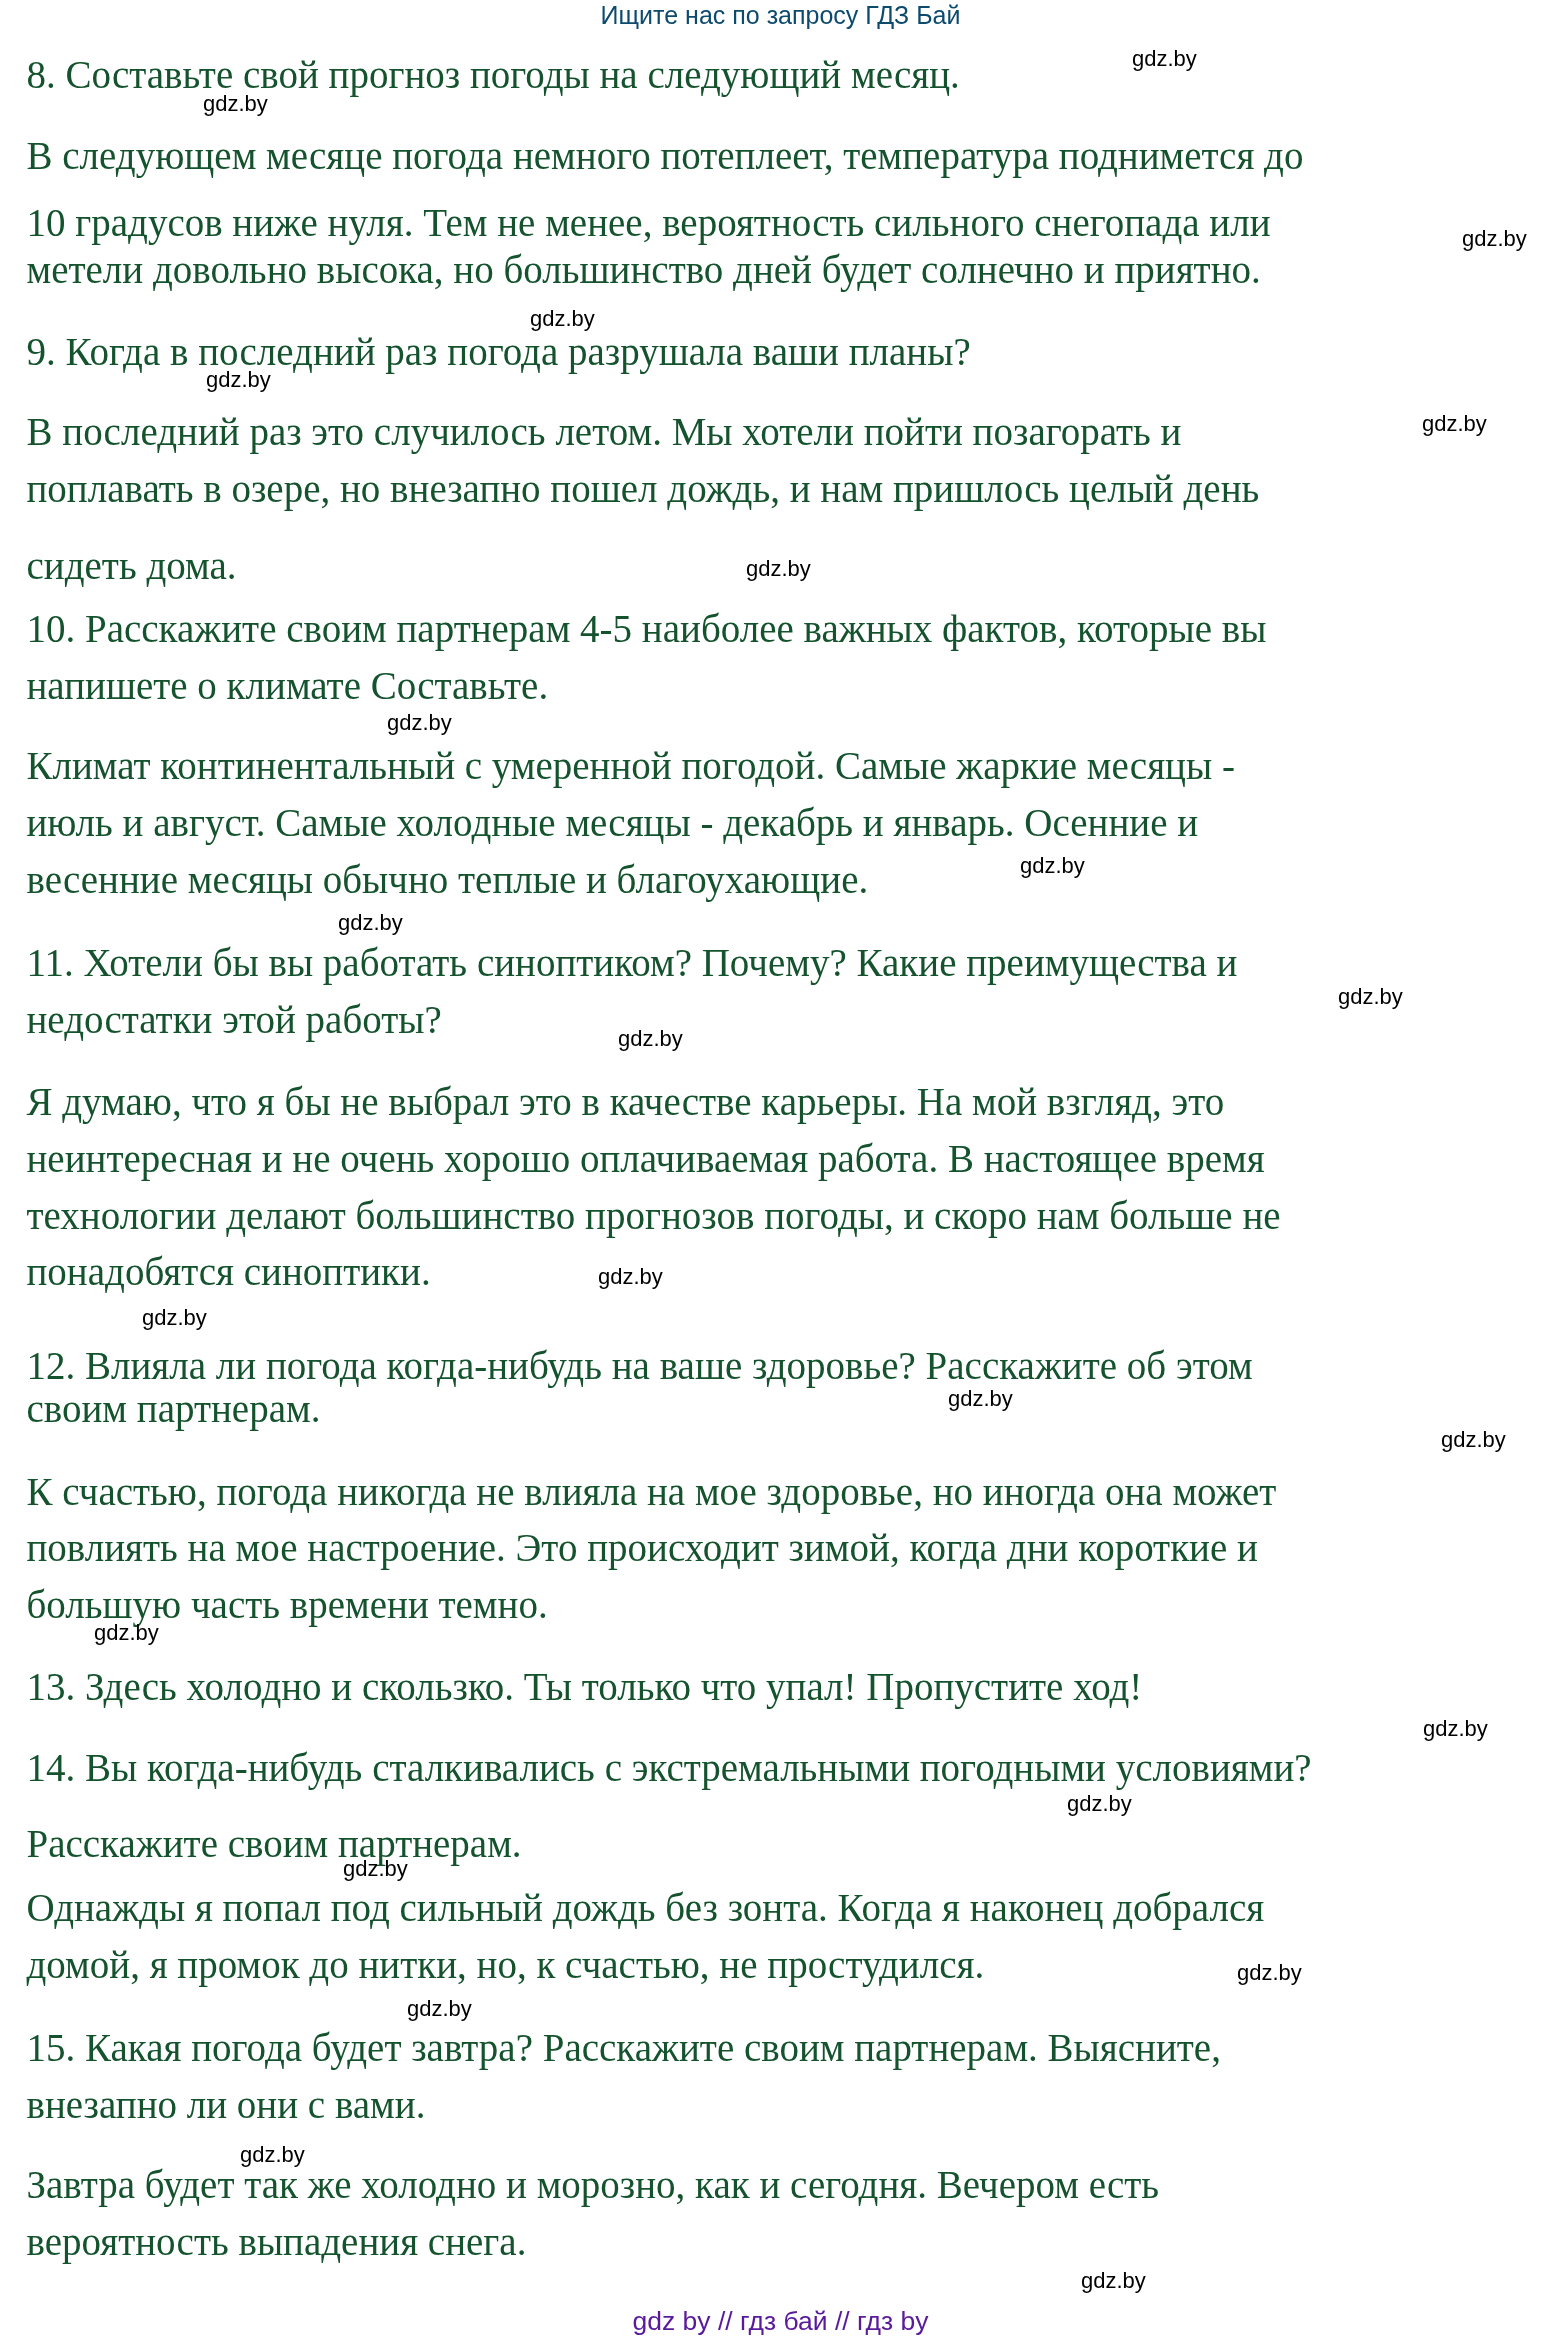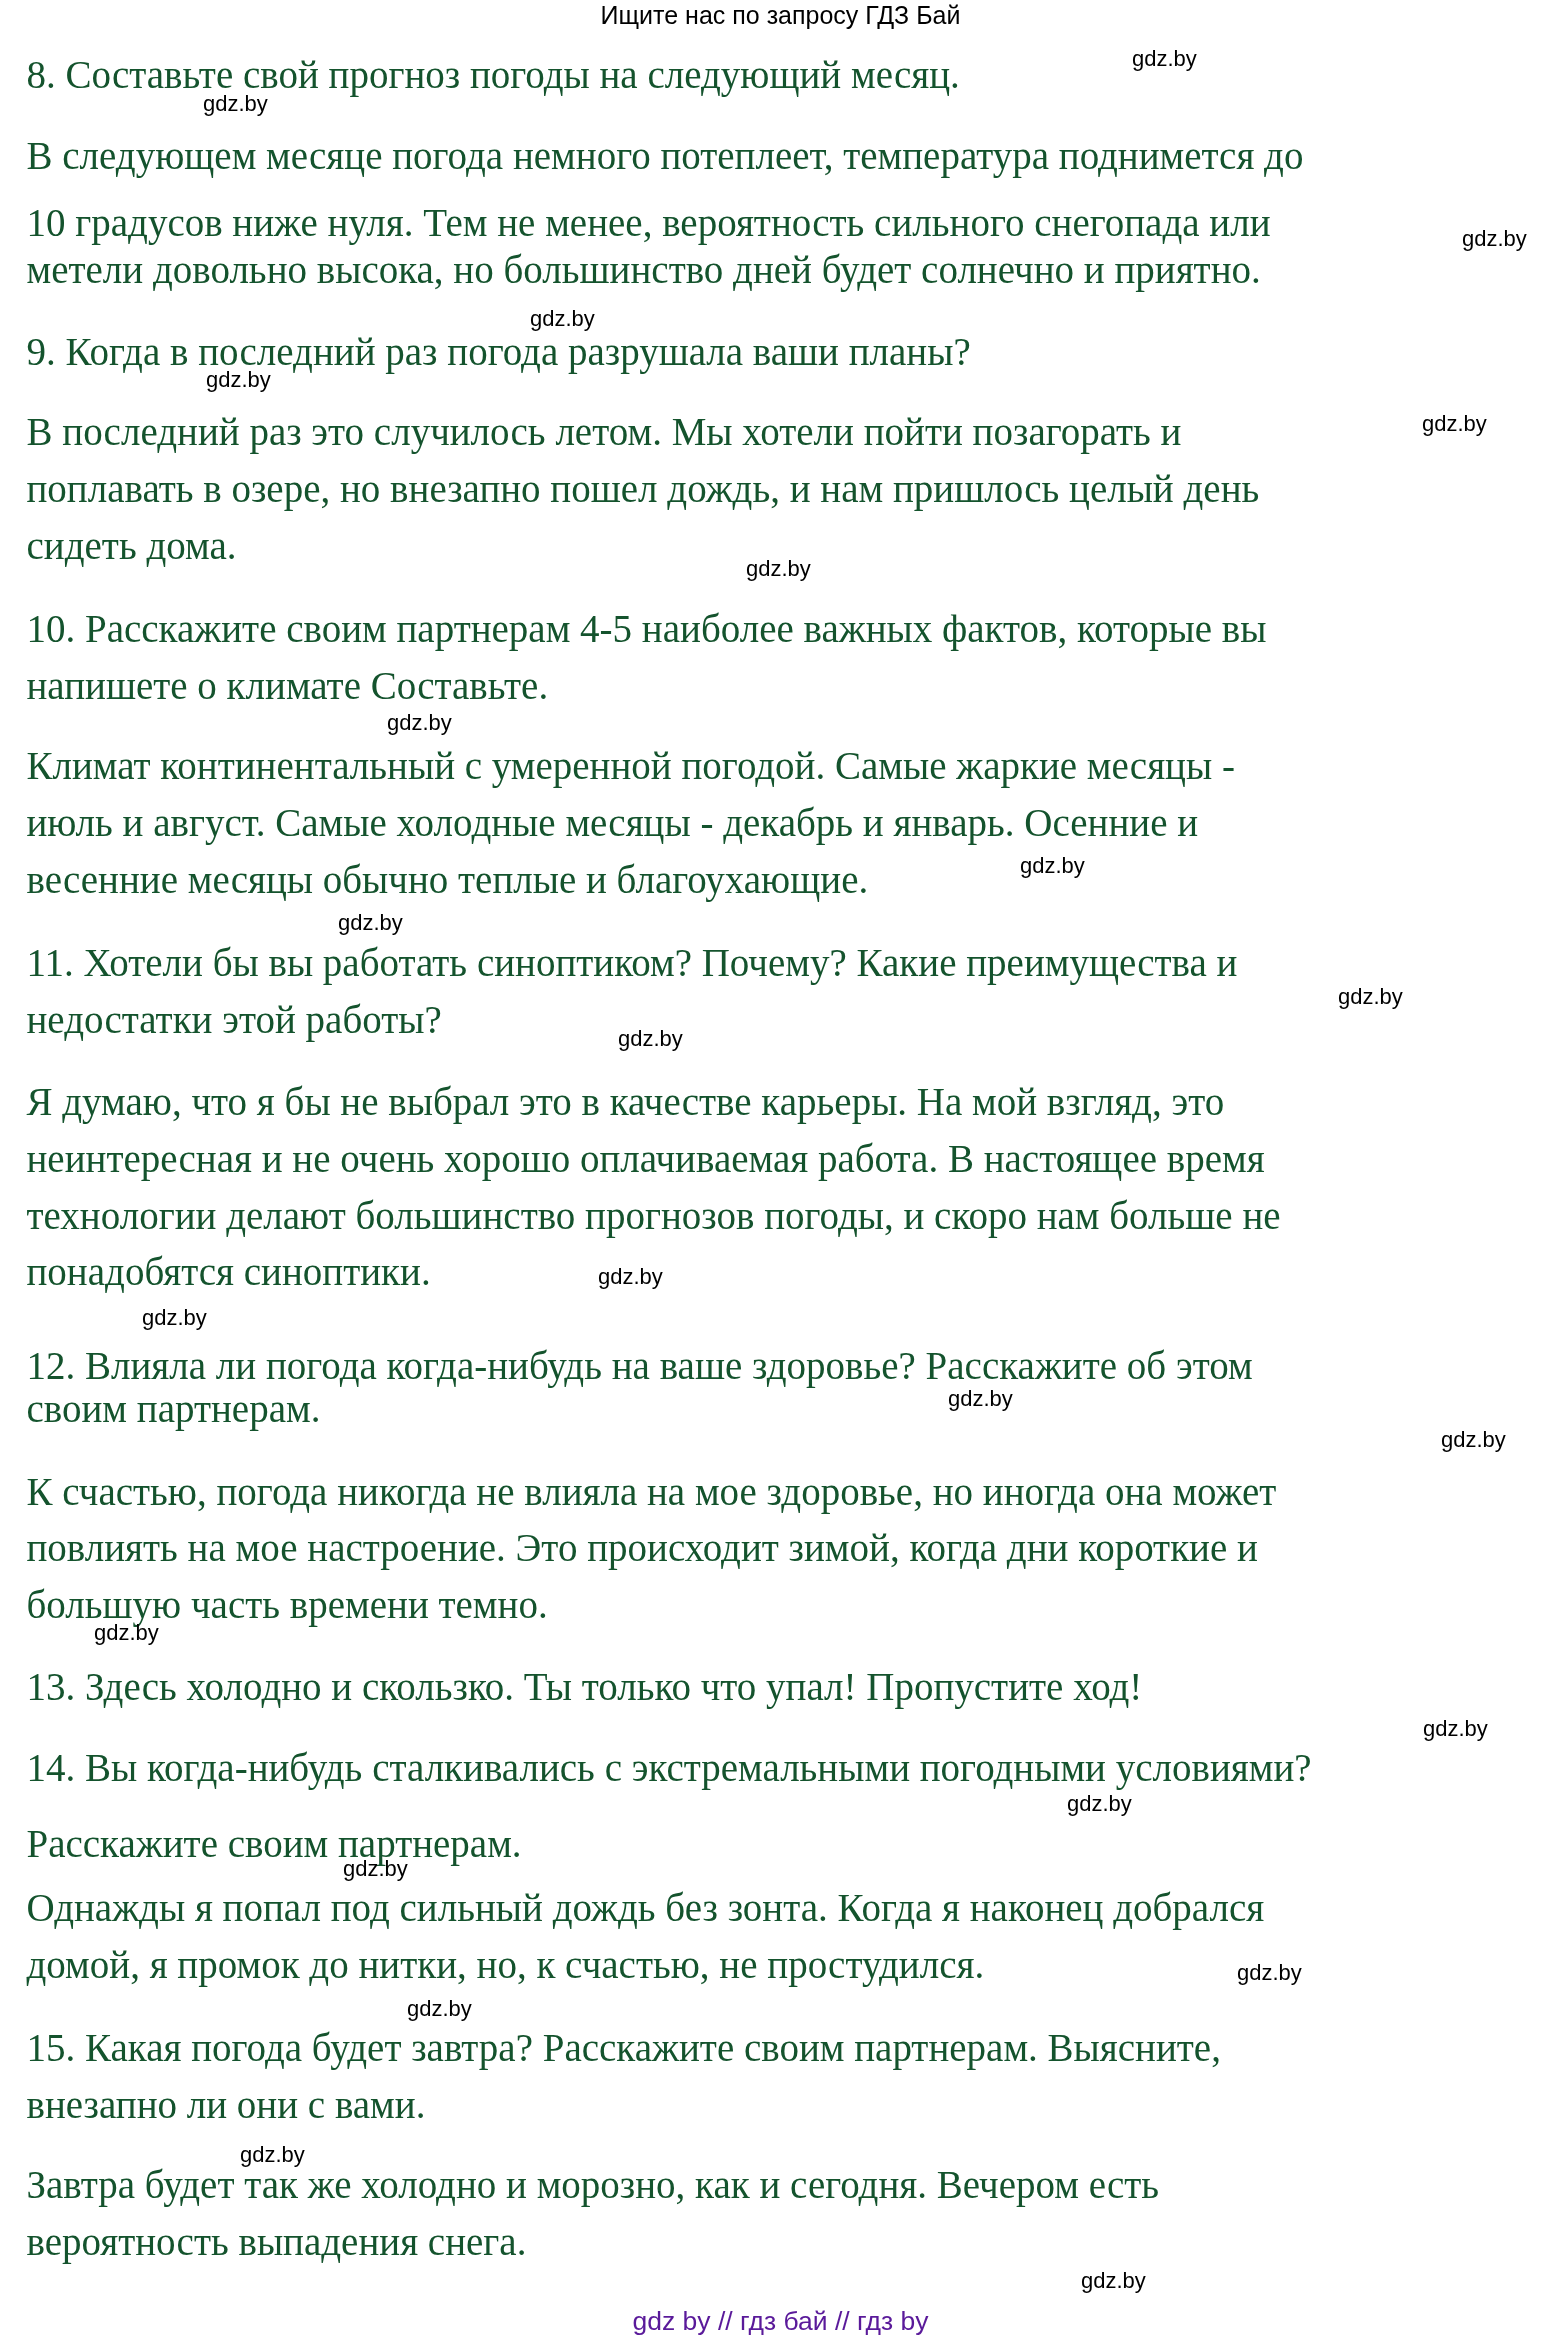--- a/index.html
+++ b/index.html
@@ -1,35 +1,35 @@
 <!DOCTYPE html>
 <html style="font-size:12.5px"><head>
 <meta charset="utf-8">
 <style>
   html,body{margin:0;padding:0;background:#fff;}
   body{width:1561px;height:2342px;position:relative;overflow:hidden;}
   .line{position:absolute;left:26.5px;font-family:"Liberation Serif",serif;font-size:39px;color:#14532d;white-space:nowrap;line-height:1;}
   .wm{position:absolute;font-family:"Liberation Sans",sans-serif;font-size:22px;color:#000;white-space:nowrap;line-height:1;}
-  .top{position:absolute;top:0;left:0;width:1561px;text-align:center;font-family:"Liberation Sans",sans-serif;font-size:25px;color:#000000;line-height:1.2;}
+  .top{position:absolute;top:0;left:0;width:1561px;text-align:center;font-family:"Liberation Sans",sans-serif;font-size:25px;color:#0c4a6e;line-height:1.2;}
   .foot{position:absolute;top:2306px;left:0;width:1561px;text-align:center;font-family:"Liberation Sans",sans-serif;font-size:26.5px;color:#5a1a9a;line-height:1.2;}
 </style>
 </head>
 <body>
 
 <div class="top">Ищите нас по запросу ГДЗ Бай</div>
 
 <div>
   <div class="line" style="top:55px">8. Составьте свой прогноз погоды на следующий месяц.</div>
   <div class="line" style="top:136px">В следующем месяце погода немного потеплеет, температура поднимется до</div>
   <div class="line" style="top:203px">10 градусов ниже нуля. Тем не менее, вероятность сильного снегопада или</div>
   <div class="line" style="top:250px">метели довольно высока, но большинство дней будет солнечно и приятно.</div>
   <div class="line" style="top:332px">9. Когда в последний раз погода разрушала ваши планы?</div>
   <div class="line" style="top:412px">В последний раз это случилось летом. Мы хотели пойти позагорать и</div>
   <div class="line" style="top:469px">поплавать в озере, но внезапно пошел дождь, и нам пришлось целый день</div>
-  <div class="line" style="top:526px">сидеть дома.</div>
+  <div class="line" style="top:546px">сидеть дома.</div>
   <div class="line" style="top:609px">10. Расскажите своим партнерам 4-5 наиболее важных фактов, которые вы</div>
   <div class="line" style="top:666px">напишете о климате Составьте.</div>
   <div class="line" style="top:746px">Климат континентальный с умеренной погодой. Самые жаркие месяцы -</div>
   <div class="line" style="top:803px">июль и август. Самые холодные месяцы - декабрь и январь. Осенние и</div>
   <div class="line" style="top:860px">весенние месяцы обычно теплые и благоухающие.</div>
   <div class="line" style="top:943px">11. Хотели бы вы работать синоптиком? Почему? Какие преимущества и</div>
   <div class="line" style="top:1000px">недостатки этой работы?</div>
   <div class="line" style="top:1082px">Я думаю, что я бы не выбрал это в качестве карьеры. На мой взгляд, это</div>
   <div class="line" style="top:1139px">неинтересная и не очень хорошо оплачиваемая работа. В настоящее время</div>
   <div class="line" style="top:1196px">технологии делают большинство прогнозов погоды, и скоро нам больше не</div>

